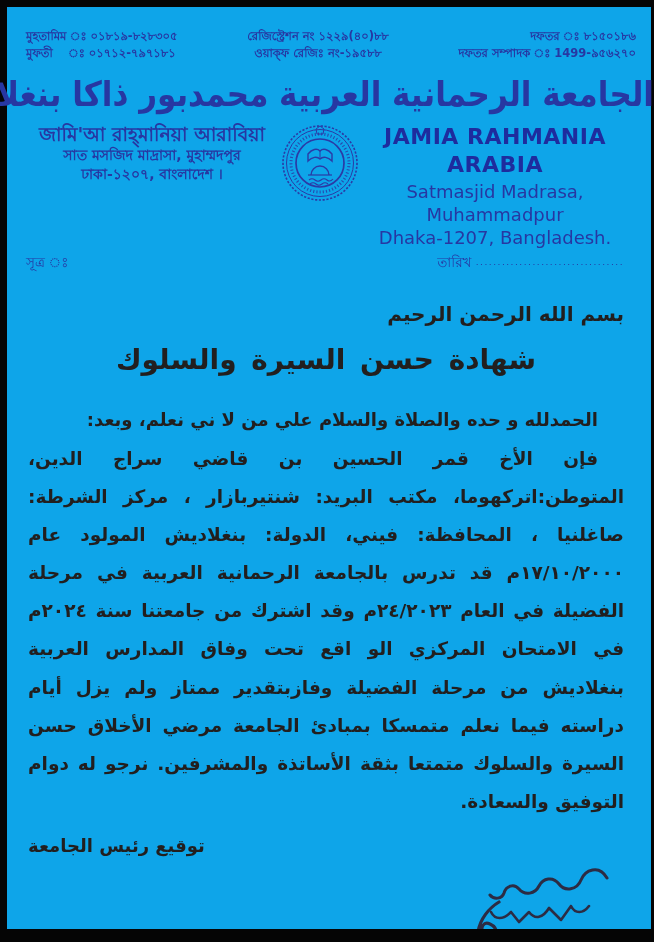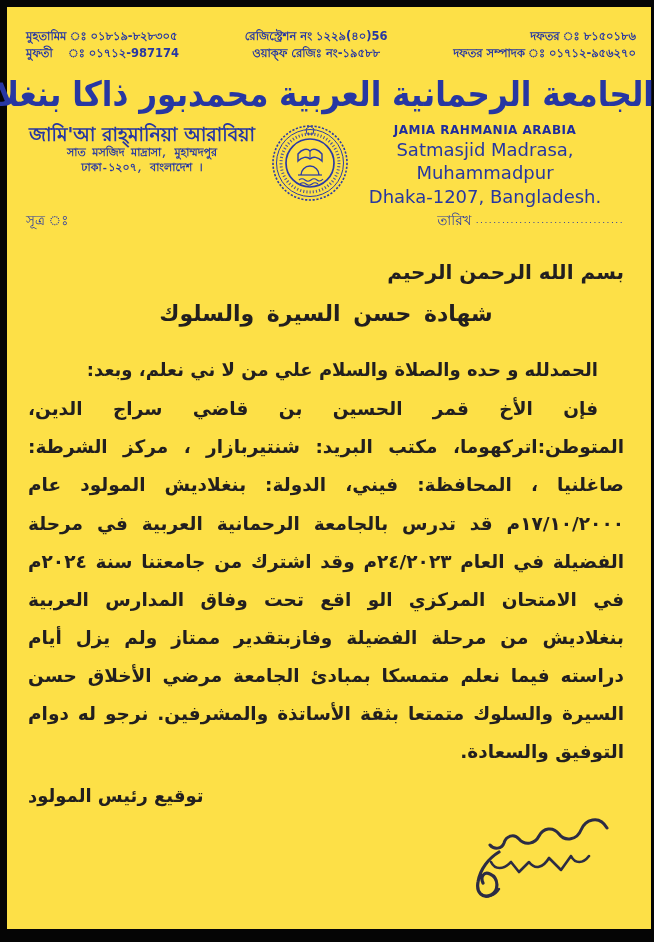--- a/index.html
+++ b/index.html
@@ -1,19 +1,19 @@
 <!DOCTYPE html>
 <html><head>
 <meta charset="utf-8">
 <style>
   html,body{margin:0;padding:0;background:#000;}
   .page{
     position:relative;
     width:654px;height:942px;
-    background:#fde047;
+    background:#0ea5e9;
     overflow:hidden;
     font-family:"DejaVu Sans", sans-serif;
     box-sizing:border-box;
   }
   
   .edge-top{position:absolute;top:0;left:0;right:0;height:7px;background:#050505;}
   .edge-left{position:absolute;top:0;left:0;bottom:0;width:7px;background:#050505;}
   .edge-bottom{position:absolute;bottom:0;left:0;right:0;height:13px;background:#050505;}
   .edge-right{position:absolute;top:0;right:0;bottom:0;width:3px;background:#050505;}
 
@@ -29,41 +29,41 @@
 
   .calligraphy{
     margin-top:4px;height:54px;line-height:54px;
     text-align:center;white-space:nowrap;
     font-size:31px;font-weight:bold;
     transform:scaleY(1.12);
     color:#2737a2;
   }
 
   .org-row{
-    display:flex;justify-content:flex-start;align-items:flex-start;
+    display:flex;justify-content:center;align-items:flex-start;
     padding:0 16px;margin-top:2px;
   }
   .org-bn{width:252px;text-align:center;}
   .org-bn .org-name{font-size:19px;font-weight:bold;line-height:1.25;}
-  .org-bn .org-addr{font-size:11px;font-weight:bold;line-height:1.35;font-family:Liberation Mono, monospace;}
+  .org-bn .org-addr{font-size:14px;font-weight:bold;line-height:1.35;}
   .logo{width:80px;height:80px;margin:0 2px -26px 2px;flex:none;}
   .org-en{width:266px;text-align:center;}
-  .org-en .org-name{font-size:12px;font-weight:bold;letter-spacing:.5px;color:#1e2c9e;line-height:1.3;}
+  .org-en .org-name{font-size:22px;font-weight:bold;letter-spacing:.5px;color:#1e2c9e;line-height:1.3;}
   .org-en .org-addr{font-size:18px;line-height:1.3;color:#2737a2;}
 
   .ref-date-row{
     display:flex;justify-content:space-between;
     padding:2px 30px 0 26px;
     font-size:13.5px;font-weight:normal;
   }
   .date-dots{font-size:9px;letter-spacing:1.5px;vertical-align:2px;color:#2737a2;}
 
   .doc-body{padding:0 30px 0 28px;color:#221f1f;}
   .bismillah{text-align:right;font-size:20px;font-weight:700;margin:27px 0 0;}
-  .doc-title{text-align:center;font-size:22px;font-weight:bold;margin:17px 0 0;word-spacing:5px;}
+  .doc-title{text-align:center;font-size:28px;font-weight:bold;margin:17px 0 0;word-spacing:5px;}
   .salutation{font-size:18px;font-weight:bold;margin:33px 0 0;text-indent:26px;text-align:right;}
   .main-paragraph{
     font-size:18.5px;font-weight:bold;line-height:2.06;
     text-align:justify;text-indent:26px;margin:10px 0 0;
   }
   .sig-label{font-size:18px;font-weight:bold;text-align:left;margin:14px 0 0;}
   .signature-svg{display:block;margin:0 0 0 8px;}
 </style>
 </head>
 <body>
@@ -73,29 +73,29 @@
   <div class="edge-top"></div>
   <div class="edge-left"></div>
   <div class="edge-bottom"></div>
   <div class="edge-right"></div>
 
   <header class="letterhead">
 
     <div class="contacts-row">
       <div class="contact-col left">
         <div>মুহতামিম ঃ ০১৮১৯-৮২৮৩০৫</div>
-        <div>মুফতী    ঃ ০১৭১২-987174</div>
+        <div>মুফতী    ঃ ০১৭১২-৭৯৭১৮১</div>
       </div>
       <div class="contact-col center">
-        <div>রেজিস্ট্রেশন নং ১২২৯(৪০)56</div>
+        <div>রেজিস্ট্রেশন নং ১২২৯(৪০)৮৮</div>
         <div>ওয়াক্‌ফ রেজিঃ নং-১৯৫৮৮</div>
       </div>
       <div class="contact-col right">
         <div>দফতর ঃ ৮১৫০১৮৬</div>
-        <div>দফতর সম্পাদক ঃ ০১৭১২-৯৫৬২৭০</div>
+        <div>দফতর সম্পাদক ঃ 1499-৯৫৬২৭০</div>
       </div>
     </div>
 
     <div class="calligraphy" dir="rtl">الجامعة الرحمانية العربية محمدبور ذاكا بنغلاديش</div>
 
     <div class="org-row">
       <div class="org-bn">
         <div class="org-name">জামি'আ রাহ্‌মানিয়া আরাবিয়া</div>
         <div class="org-addr">সাত মসজিদ মাদ্রাসা, মুহাম্মদপুর</div>
         <div class="org-addr">ঢাকা-১২০৭, বাংলাদেশ ।</div>
@@ -131,21 +131,21 @@
         <span class="date-dots">..................................</span>
       </span>
     </div>
   </header>
 
   <main class="doc-body" dir="rtl">
     <p class="bismillah">بسم الله الرحمن الرحيم</p>
     <h1 class="doc-title">شهادة حسن السيرة والسلوك</h1>
     <p class="salutation">الحمدلله و حده والصلاة والسلام علي من لا ني نعلم، وبعد:</p>
     <p class="main-paragraph">فإن الأخ قمر الحسين بن قاضي سراج الدين، المتوطن:اتركهوما، مكتب البريد: شنتيربازار ، مركز الشرطة: صاغلنيا ، المحافظة: فيني، الدولة: بنغلاديش المولود عام ١٧/١٠/٢٠٠٠م قد تدرس بالجامعة الرحمانية العربية في مرحلة الفضيلة في العام ٢٤/٢٠٢٣م وقد اشترك من جامعتنا سنة ٢٠٢٤م في الامتحان المركزي الو اقع تحت وفاق المدارس العربية  بنغلاديش من مرحلة الفضيلة وفازبتقدير ممتاز ولم يزل أيام دراسته فيما نعلم متمسكا بمبادئ الجامعة مرضي الأخلاق حسن السيرة والسلوك متمتعا بثقة الأساتذة والمشرفين. نرجو له دوام التوفيق والسعادة.</p>
-    <p class="sig-label">توقيع رئيس المولود</p>
+    <p class="sig-label">توقيع رئيس الجامعة</p>
 
     <svg class="signature-svg" width="185" height="92" viewBox="0 0 185 92" aria-hidden="true">
       <g fill="none" stroke="#2c2c44" stroke-linecap="round" stroke-linejoin="round">
         <path stroke-width="3" d="M168,22 c-8,-14 -22,-8 -26,2 c-4,10 -16,12 -22,4 c-6,-8 -16,-6 -20,2 c-4,8 -14,10 -20,3 c-5,-6 -13,-3 -15,4 c-2,6 -10,7 -14,2"></path>
         <path stroke-width="2.6" d="M150,50 c-6,8 -14,8 -18,0 l-10,14 l-12,-12 c-6,10 -14,12 -20,4 l-10,10 l-8,-10 c-8,8 -16,8 -20,0"></path>
         <path stroke-width="3.2" d="M60,46 c-10,6 -19,17 -21,30 c-2,11 5,17 13,13 c8,-4 8,-17 -1,-21 c-6,-3 -10,3 -7,9"></path>
         <path stroke-width="2.4" d="M42,88 c6,4 14,2 18,-5"></path>
       </g>
     </svg>
   </main>

